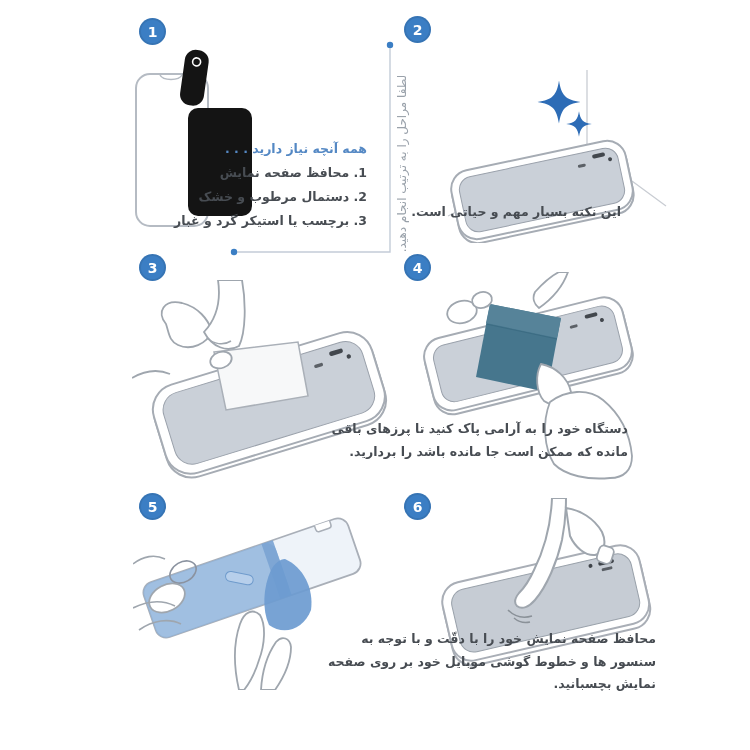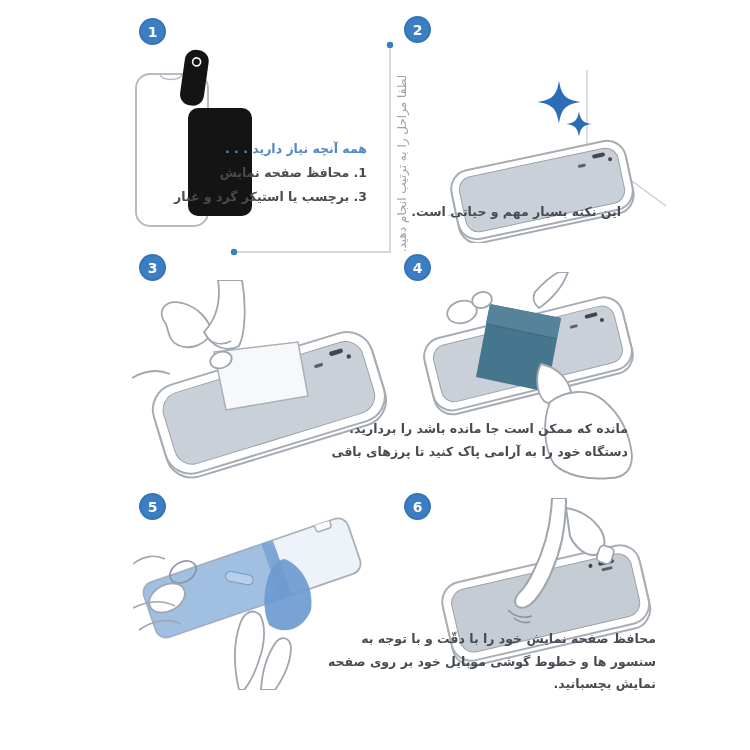--- a/index.html
+++ b/index.html
@@ -147,31 +147,32 @@
     </g>
     <path d="M76,112 q10,10 24,6 M82,120 q7,6 16,4" fill="none" stroke="#8a9198" stroke-width="1.5"></path>
     <path d="M120,0 C119,24 113,50 102,72 C98,81 93,89 87,95 C83,100 82,105 85,108 C90,112 97,109 103,102 C115,88 125,64 130,42 C133,27 134,12 134,0 Z" fill="#ffffff" stroke="var(--sketch,#9fa6ae)" stroke-width="2"></path>
     <path d="M134,10 C148,12 162,20 170,34 C175,45 172,55 163,57 C153,58 143,49 138,38 Z" fill="#ffffff" stroke="var(--sketch,#9fa6ae)" stroke-width="2"></path>
     <rect x="166" y="48" width="15" height="17" rx="5" transform="rotate(18 173 56)" fill="#ffffff" stroke="var(--sketch,#9fa6ae)" stroke-width="1.8"></rect>
   </svg>
 
   <div class="txt txt-s1" style="top:137px;right:383px">
     <div class="line blue">همه آنچه نیاز دارید . . .</div>
     <div class="line">1. محافظ صفحه نمایش</div>
+    <div class="line">2. دستمال مرطوب و خشک</div>
     <div class="line">3. برچسب یا استیکر گرد و غبار</div>
   </div>
 
   <div class="txt" style="top:201px;right:129px">
     <div class="line">این نکته بسیار مهم و حیاتی است.</div>
   </div>
 
 
   <div class="txt" style="top:418px;right:122px">
+    <div class="line">دستگاه خود را به آرامی پاک کنید تا پرزهای باقی</div>
     <div class="line">مانده که ممکن است جا مانده باشد را بردارید.</div>
-    <div class="line">دستگاه خود را به آرامی پاک کنید تا پرزهای باقی</div>
   </div>
 
 
   <div class="txt" style="top:628px;right:94px">
     <div class="line">محافظ صفحه نمایش خود را با دقّت و با توجه به</div>
     <div class="line">سنسور ها و خطوط گوشی موبایل خود بر روی صفحه</div>
     <div class="line">نمایش بچسبانید.</div>
   </div>
 
 </div>

